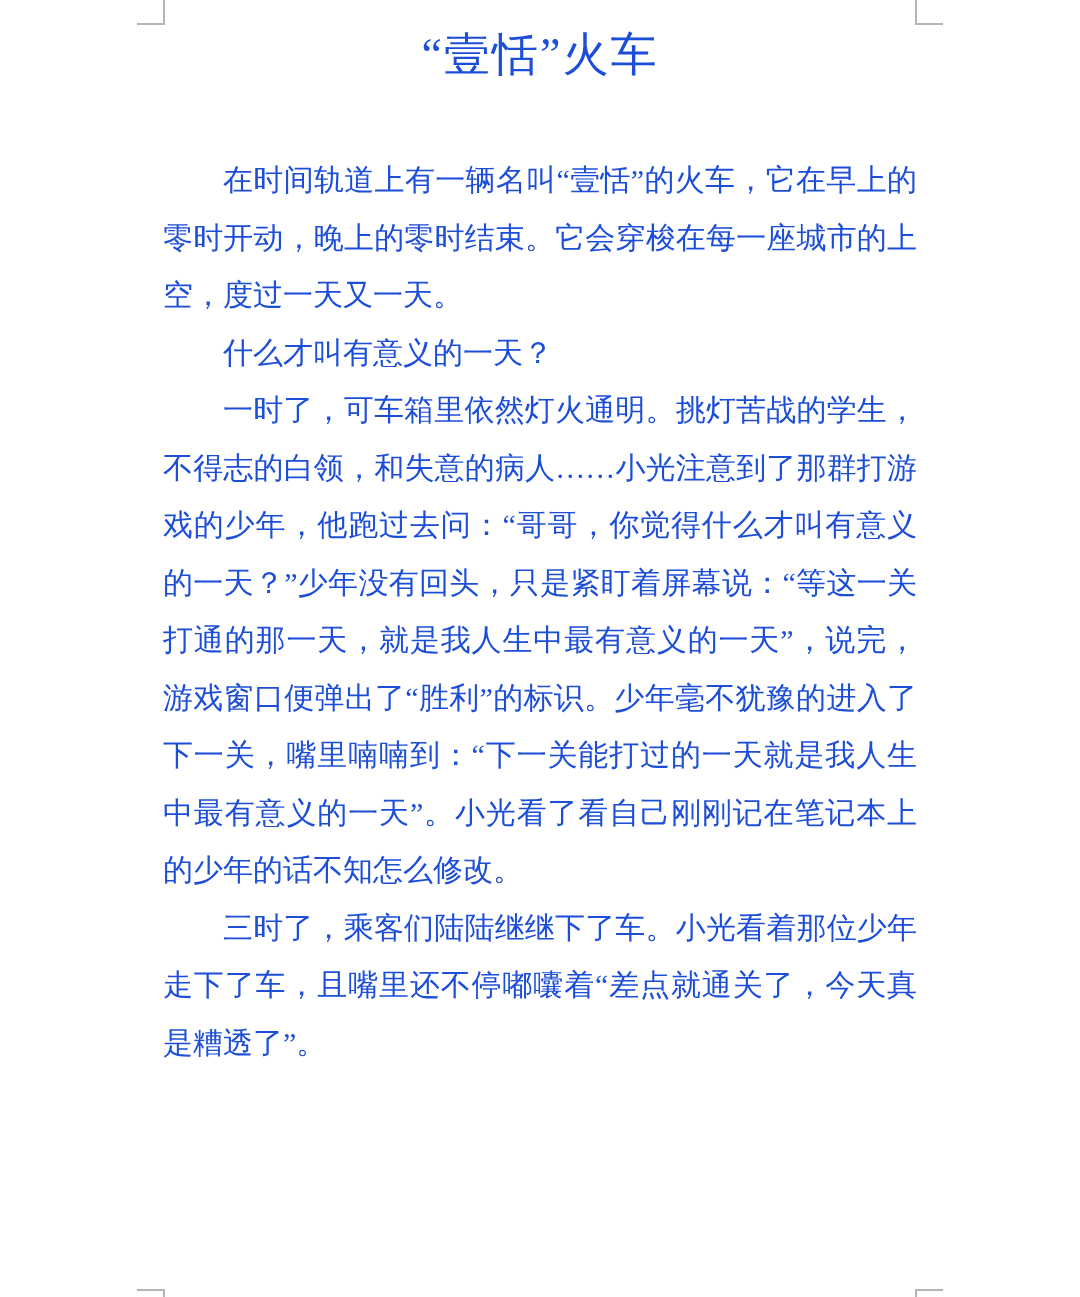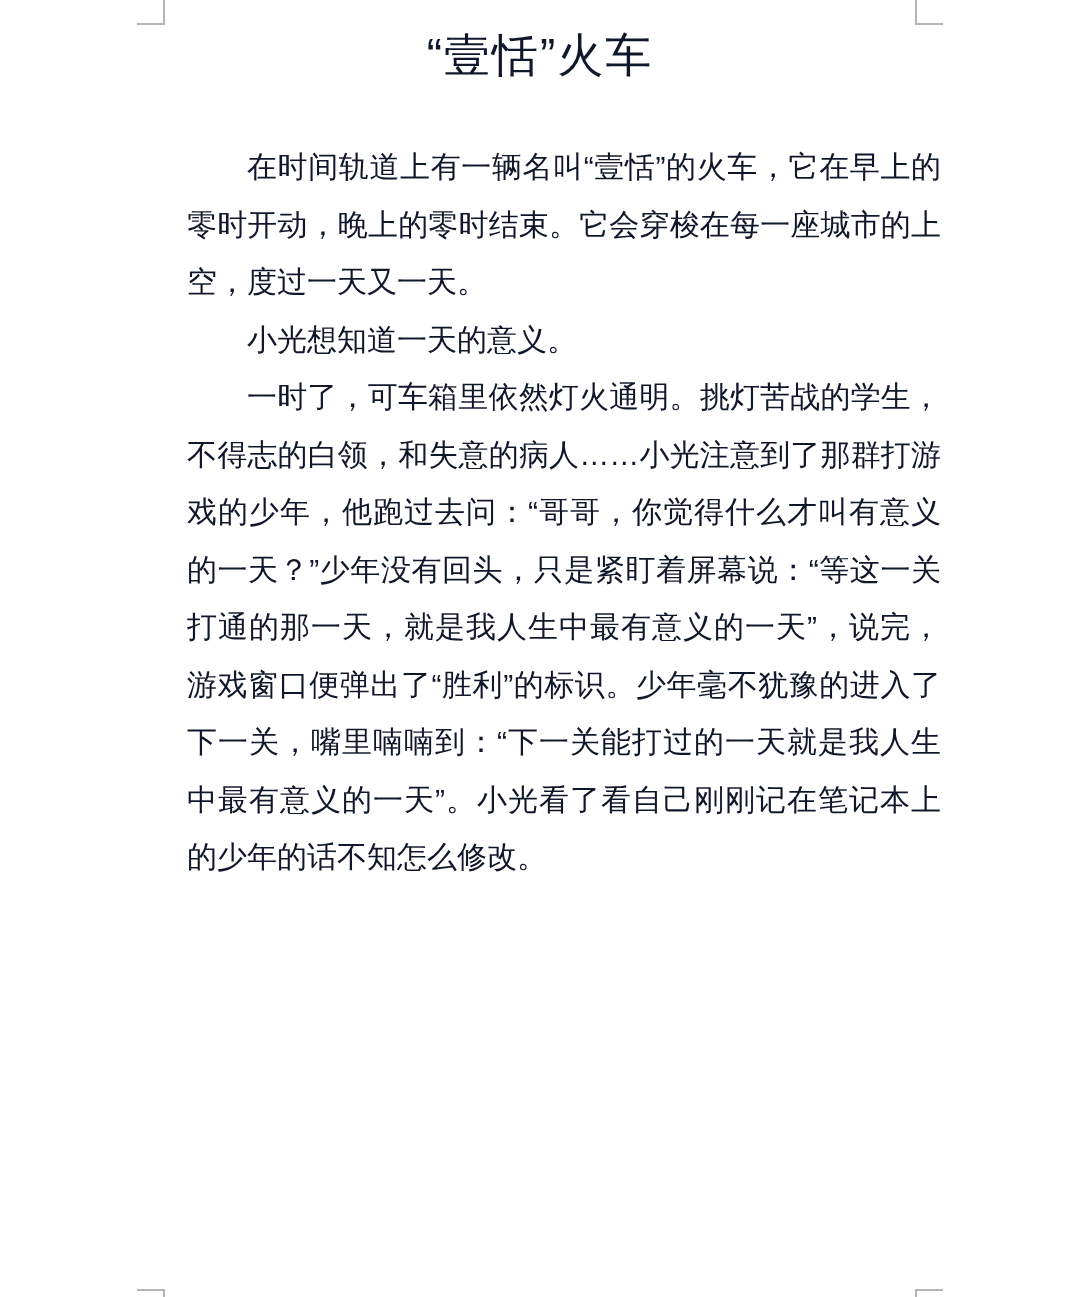--- a/index.html
+++ b/index.html
@@ -6,22 +6,22 @@
     margin: 0;
     padding: 0;
     background: #ffffff;
   }
   .page {
     position: relative;
     width: 1080px;
     height: 1297px;
     background: #ffffff;
     overflow: hidden;
-    color: #0f172a;
-    font-family: Liberation Sans, sans-serif;
+    color: #1d4ed8;
+    font-family: Liberation Serif, serif;
   }
   
   .corner {
     position: absolute;
     box-sizing: border-box;
   }
   .corner.tl {
     left: 137px; top: -4px; width: 28px; height: 29px;
     border-right: 2px solid #b5b5b5;
     border-bottom: 2px solid #b5b5b5;
@@ -50,25 +50,24 @@
     text-align: center;
     font-size: 46px;
     font-weight: 400;
     line-height: 94px;
     letter-spacing: 2px;
     white-space: nowrap;
   }
   .doc-body {
     position: absolute;
     left: 163px;
-    top: 138px;
+    top: 151px;
     width: 754px;
     font-size: 30px;
     line-height: 57.5px;
-    margin-left: 24px;
   }
   .doc-body p {
     margin: 0;
     text-indent: 2em;
     text-align: justify;
     text-justify: inter-character;
     word-break: break-all;
   }
 </style>
 </head>
@@ -78,17 +77,18 @@
 
   <div class="corner tl"></div>
   <div class="corner tr"></div>
   <div class="corner bl"></div>
   <div class="corner br"></div>
 
   <h1 class="doc-title">“壹恬”火车</h1>
 
   <div class="doc-body">
     <p>在时间轨道上有一辆名叫“壹恬”的火车，它在早上的零时开动，晚上的零时结束。它会穿梭在每一座城市的上空，度过一天又一天。</p>
-    <p>小光想知道一天的意义。</p>
+    <p>什么才叫有意义的一天？</p>
     <p>一时了，可车箱里依然灯火通明。挑灯苦战的学生，不得志的白领，和失意的病人……小光注意到了那群打游戏的少年，他跑过去问：“哥哥，你觉得什么才叫有意义的一天？”少年没有回头，只是紧盯着屏幕说：“等这一关打通的那一天，就是我人生中最有意义的一天”，说完，游戏窗口便弹出了“胜利”的标识。少年毫不犹豫的进入了下一关，嘴里喃喃到：“下一关能打过的一天就是我人生中最有意义的一天”。小光看了看自己刚刚记在笔记本上的少年的话不知怎么修改。</p>
+    <p>三时了，乘客们陆陆继继下了车。小光看着那位少年走下了车，且嘴里还不停嘟囔着“差点就通关了，今天真是糟透了”。</p>
   </div>
 
 </div>
 
 </body></html>

